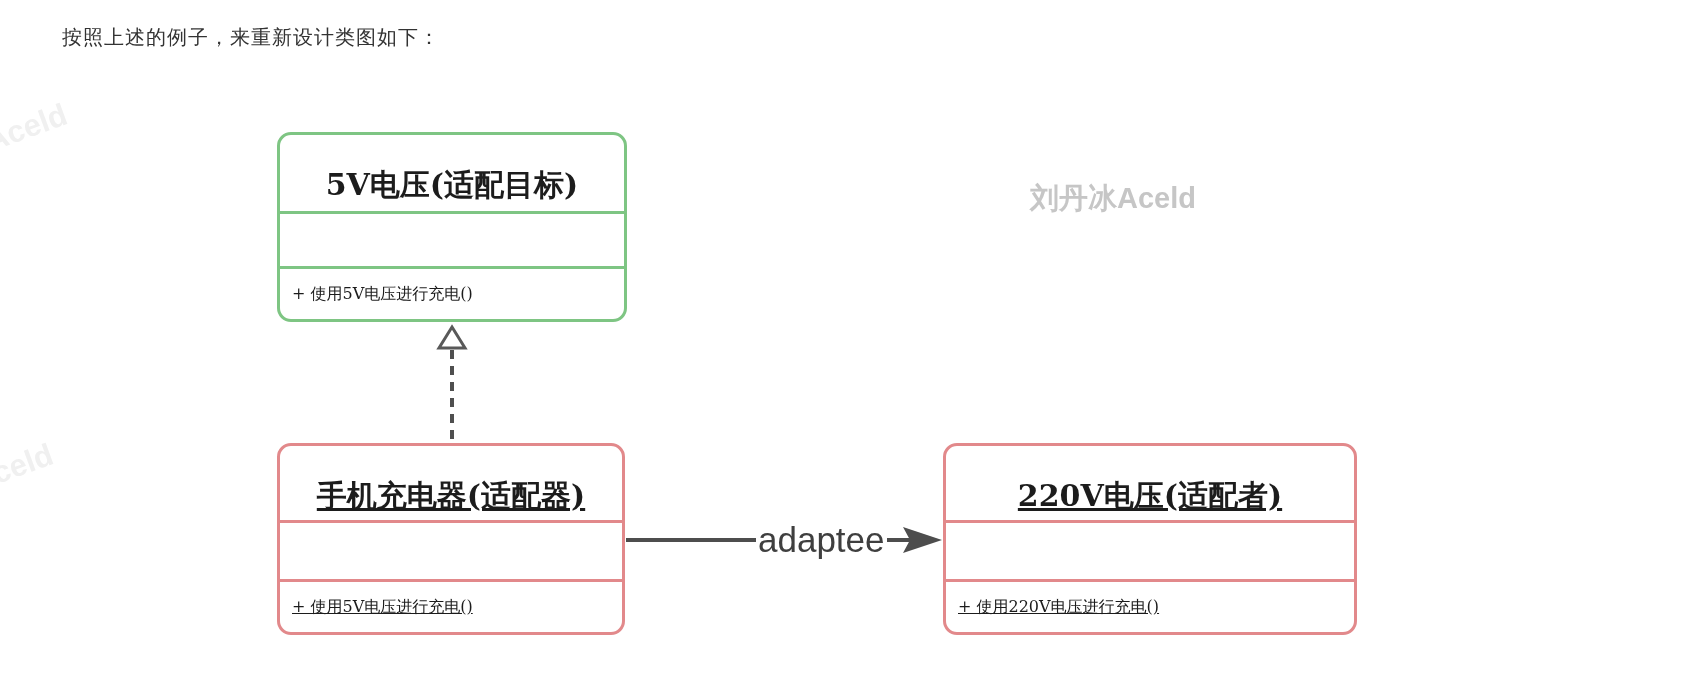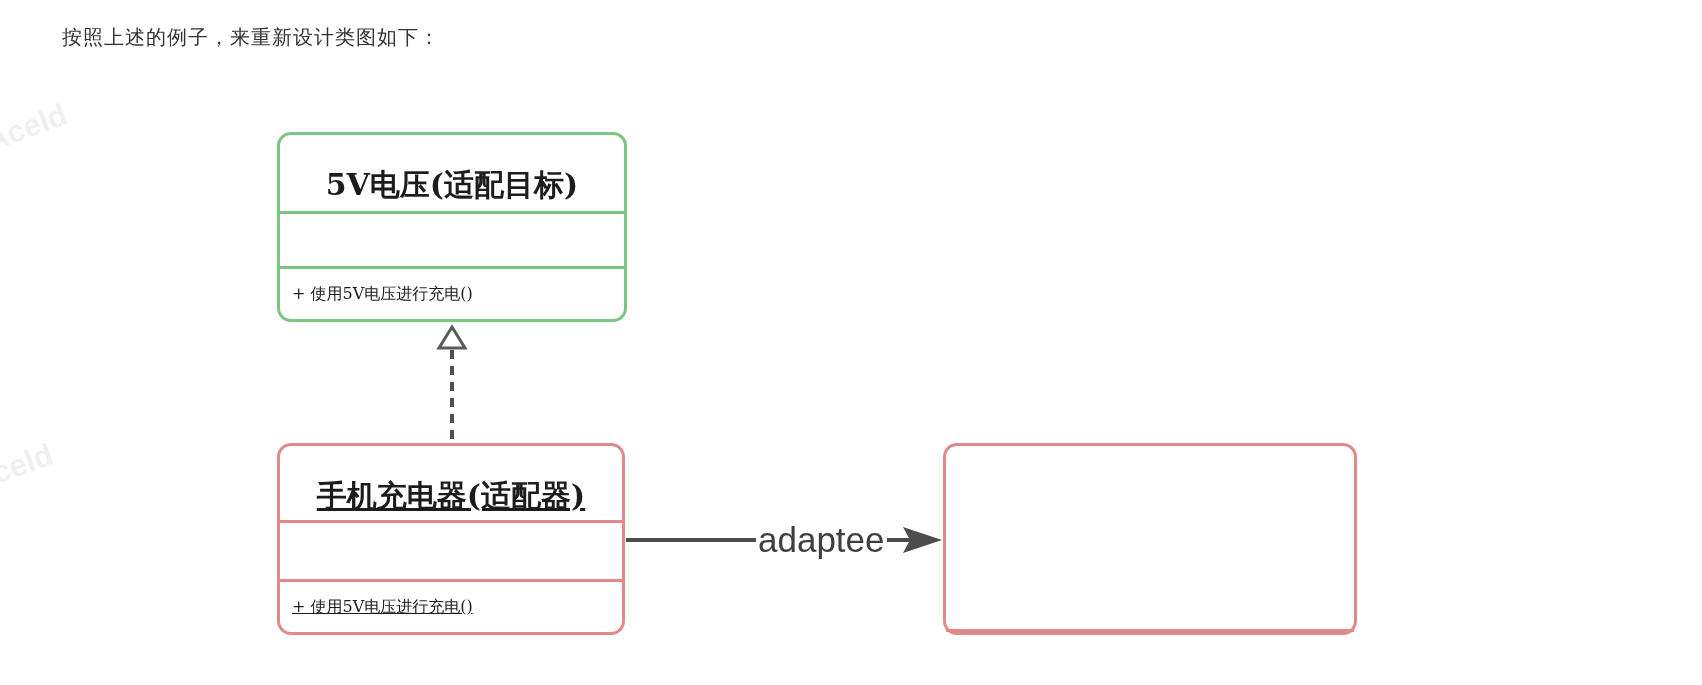--- a/index.html
+++ b/index.html
@@ -124,35 +124,38 @@
 </style>
 </head>
 <body>
 
 <div class="canvas">
 
   <div class="heading">按照上述的例子，来重新设计类图如下：</div>
 
   <div class="watermark-faint" id="wm-faint-1">Aceld</div>
   <div class="watermark-faint" id="wm-faint-2">Aceld</div>
+  <div class="watermark-main">刘丹冰Aceld</div>
 
   <div class="uml-class green" id="class-target">
     <div class="uml-title">5V电压(适配目标)</div>
     <div class="uml-attrs"></div>
     <div class="uml-methods">+ 使用5V电压进行充电()</div>
   </div>
 
   <div class="uml-class red" id="class-adapter">
     <div class="uml-title">手机充电器(适配器)</div>
     <div class="uml-attrs"></div>
     <div class="uml-methods">+ 使用5V电压进行充电()</div>
   </div>
 
   <div class="uml-class red" id="class-adaptee">
+    <div class="uml-title">220V电压(适配者)</div>
     <div class="uml-attrs"></div>
+    <div class="uml-methods">+ 使用220V电压进行充电()</div>
   </div>
 
   <svg class="connector-layer" viewBox="0 0 1702 685" xmlns="http://www.w3.org/2000/svg">
 
     <line class="realization-line" x1="452" y1="350" x2="452" y2="442"></line>
     <polygon class="realization-head" points="452,327 465,348 439,348"></polygon>
 
     <line class="association-line" x1="626" y1="540" x2="934" y2="540"></line>
     <polygon class="association-head" points="942,540 903,527 910,540 903,553"></polygon>
   </svg>

